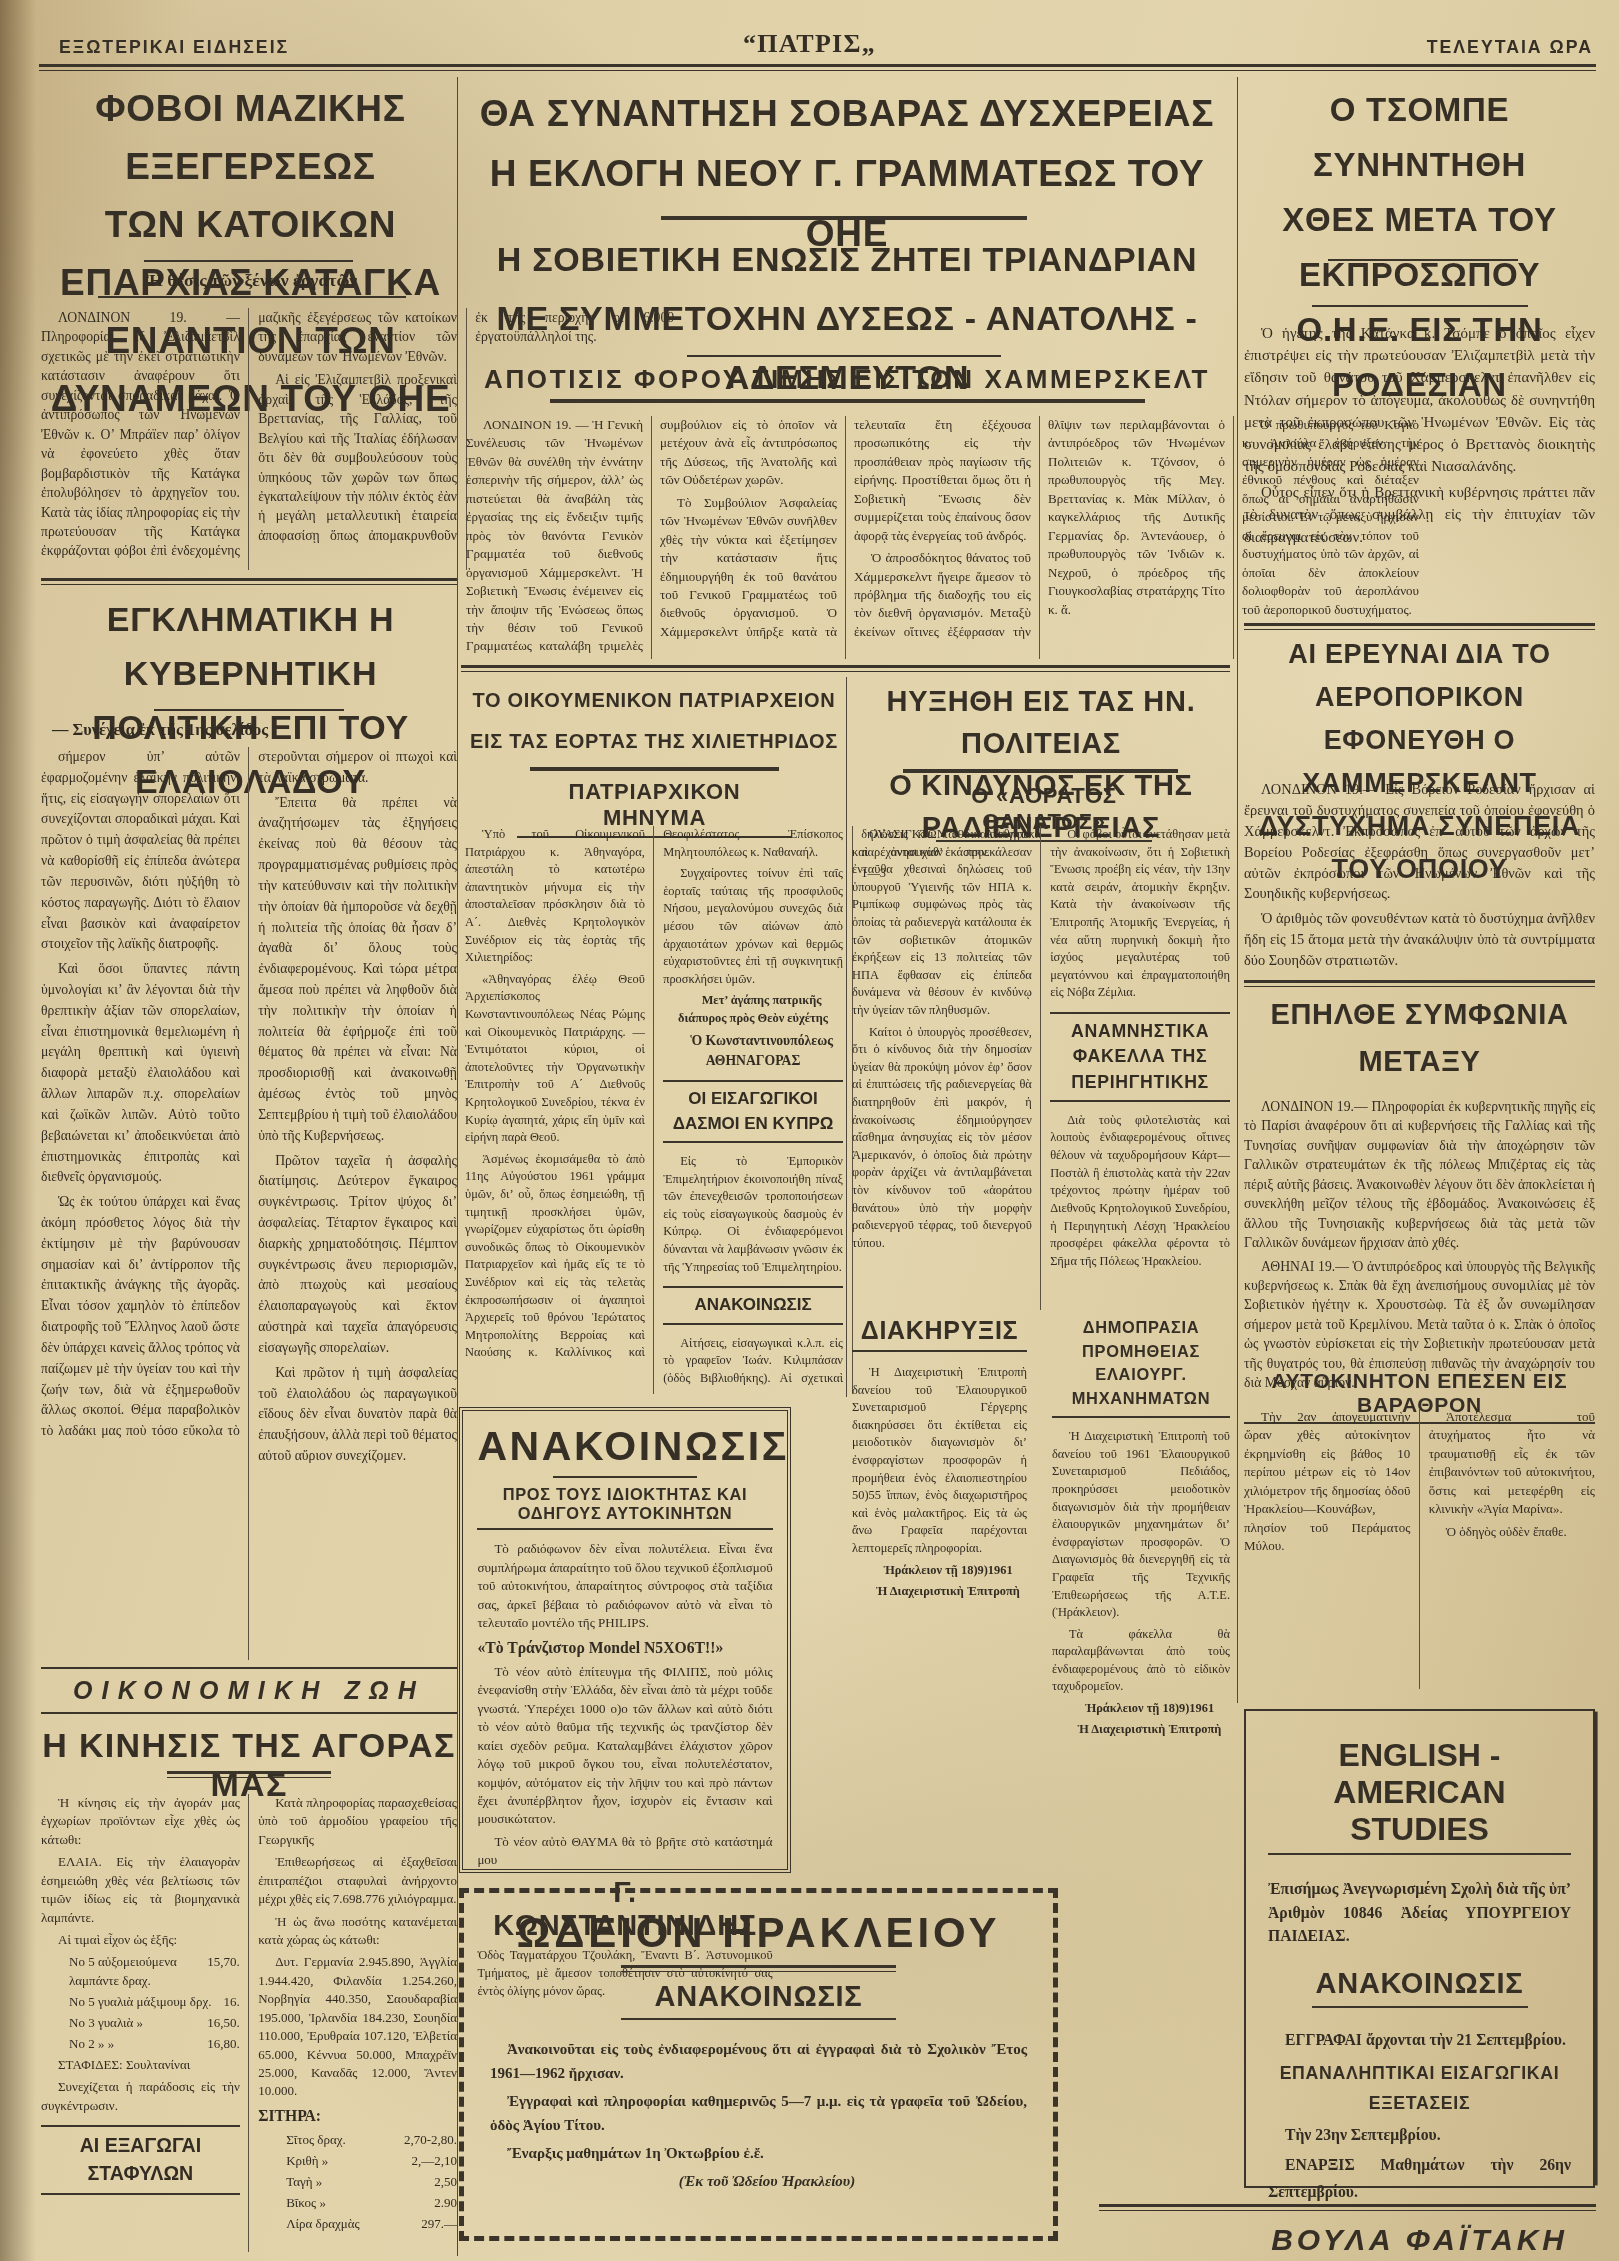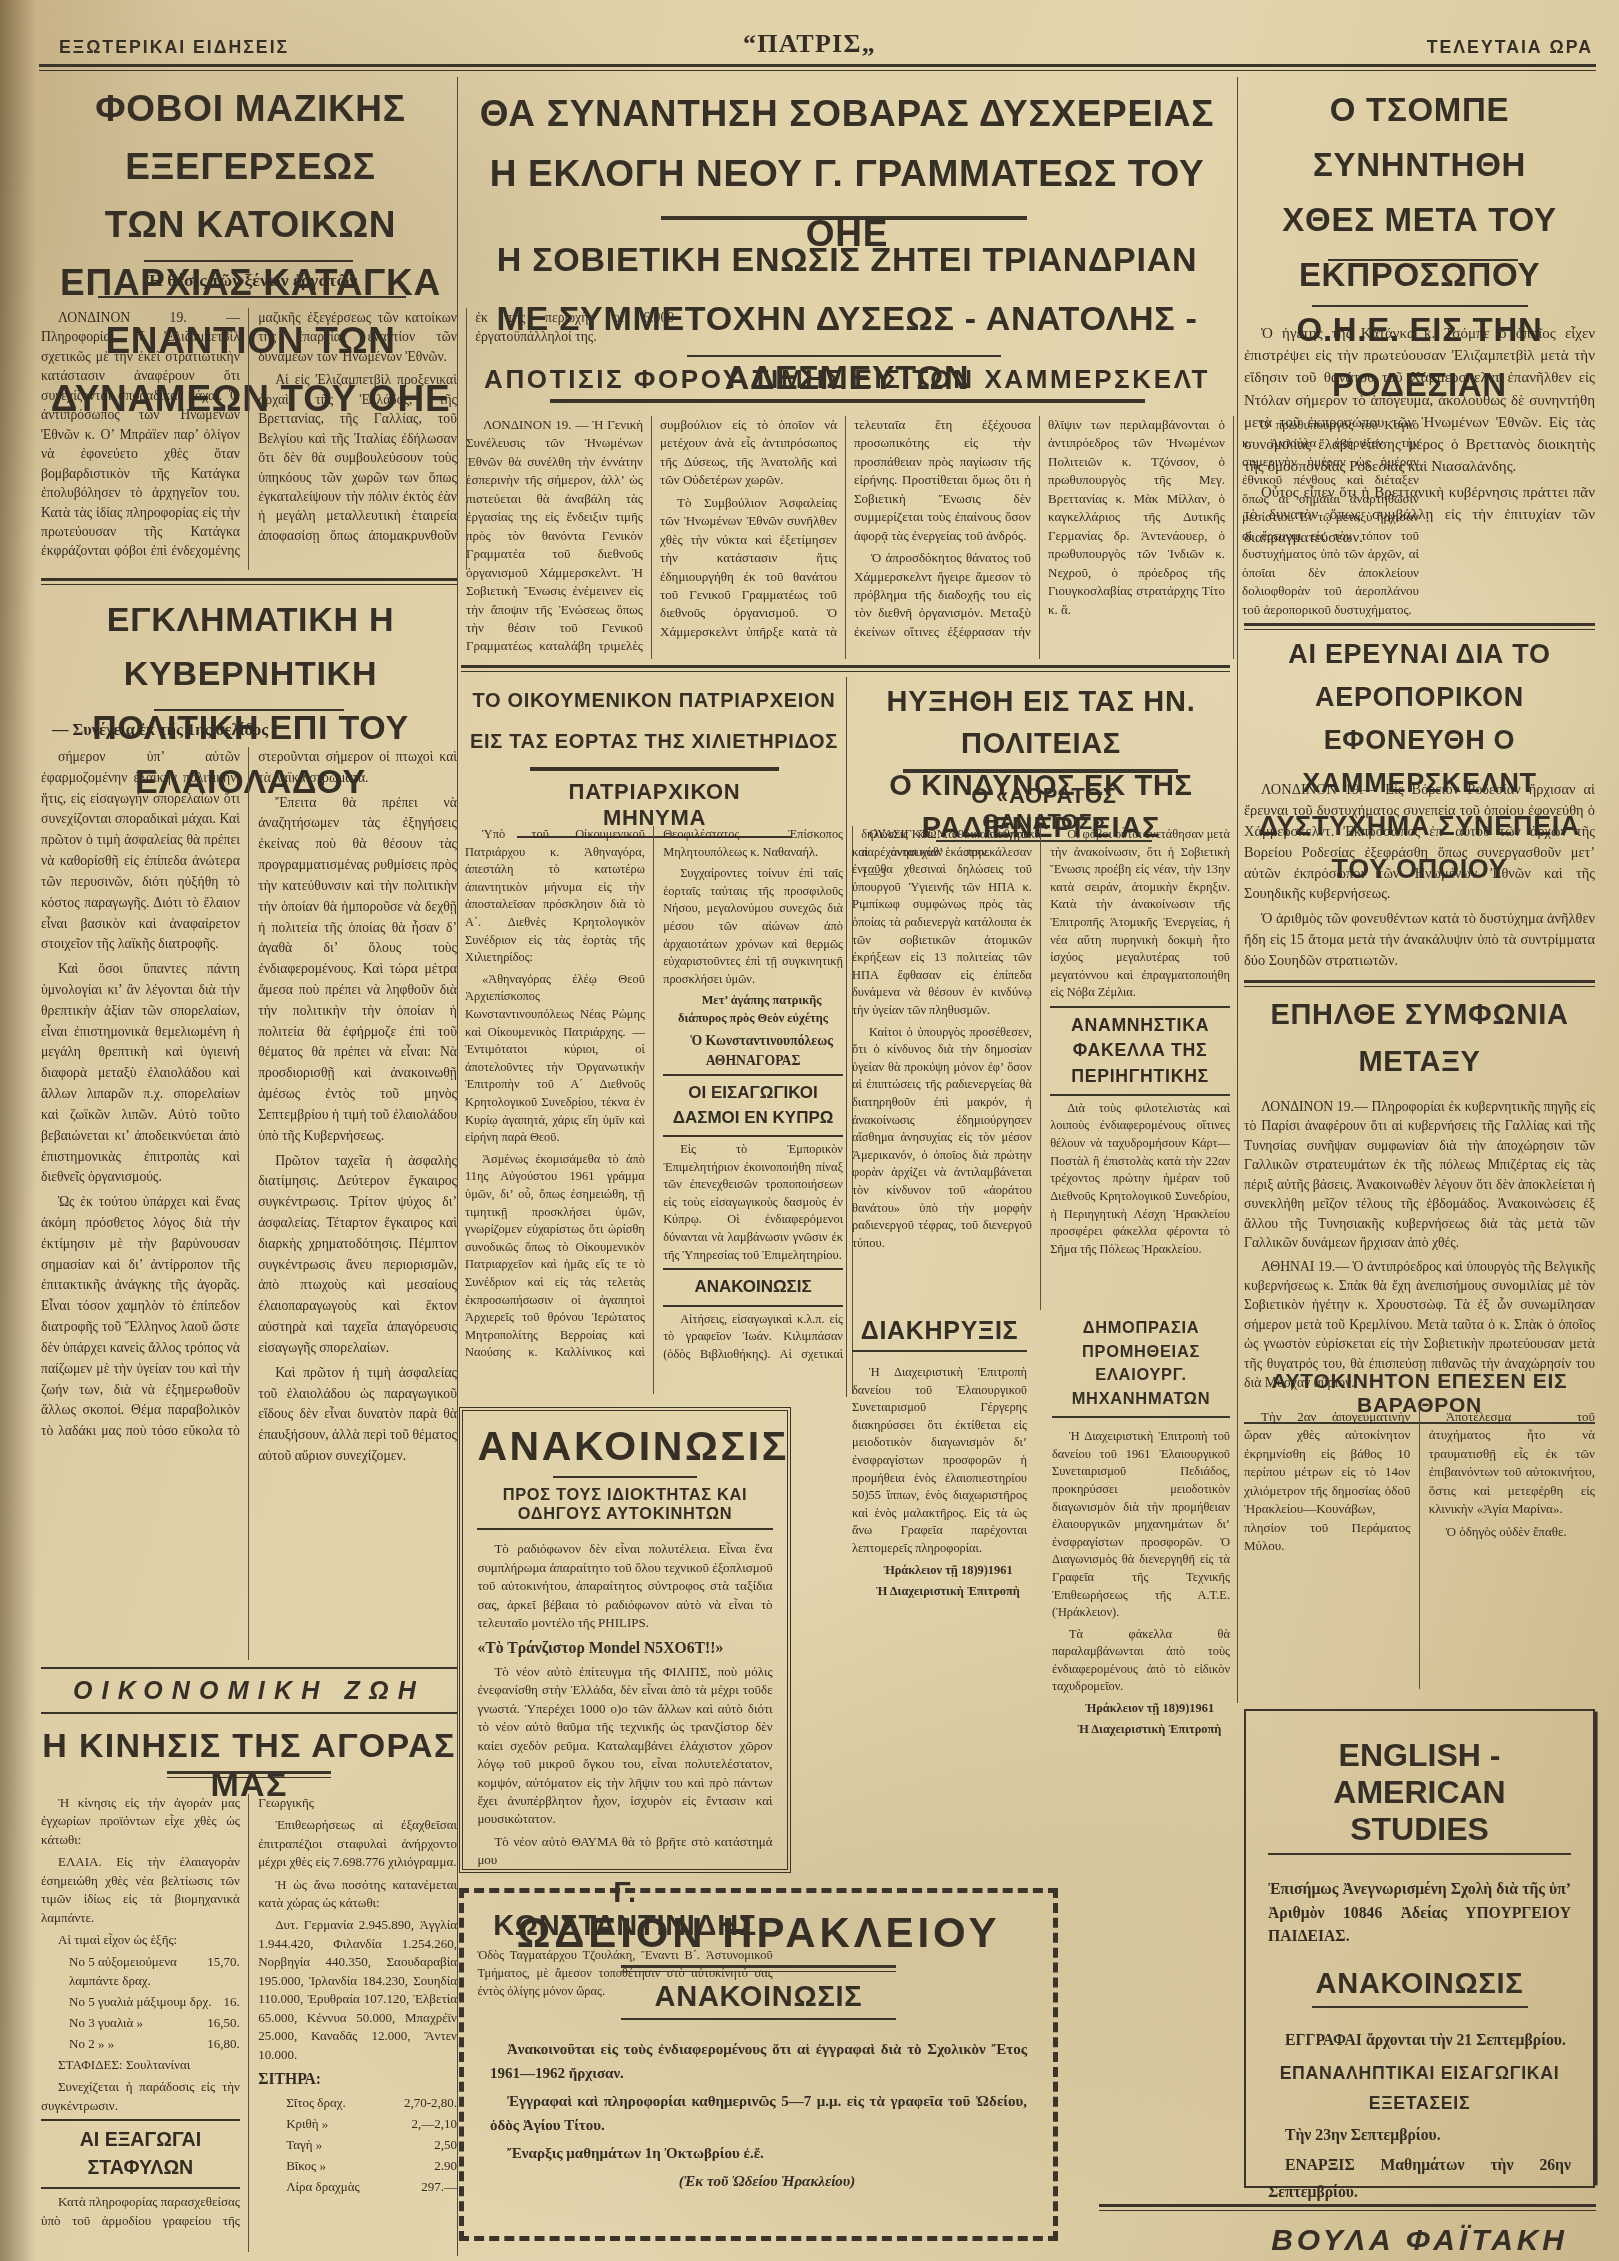--- a/index.html
+++ b/index.html
@@ -26,21 +26,21 @@
   .rule{background:#3b342a;height:2px;}
   .rule-thick{background:#3b342a;height:3.9px;}
   .rule-double{border-top:3.3px solid #3b342a;border-bottom:1.3px solid #3b342a;height:3.3px;}
   .vline{width:1.3px;background:#50483a;}
   .kicker{font-family:"Liberation Serif",serif;font-weight:700;text-align:center;color:#322b21;}
   .subhead-rule{border-bottom:2px solid #3b342a;padding-bottom:5.2px;}
   .price-row{display:flex;justify-content:space-between;text-indent:0;margin:0 0 2.6px 0;}
   .price-row .lbl{text-align:left;margin-left:28px;}
   .price-row .val{text-align:right;white-space:nowrap;}
   .inline-h{font-family:"Liberation Sans",sans-serif;font-weight:700;text-align:center;
-            border-top:2px solid #3b342a;border-bottom:2px solid #3b342a;padding:5.2px 0;margin:4px 0;
+            border-top:2px solid #3b342a;border-bottom:2px solid #3b342a;padding:5.2px 0;margin:10px 0;
             break-inside:avoid;text-indent:0;}
   .sig-center{text-align:center;text-indent:0;font-weight:700;}
 </style>
 </head>
 <body>
 
 <div id="page">
 
   <div class="abs hl" style="left:59px;top:37px;width:366px;text-align:left;font-size:17.7px;letter-spacing:2px;">ΕΞΩΤΕΡΙΚΑΙ ΕΙΔΗΣΕΙΣ</div>
   <div class="abs serifb" style="left:0;top:29px;width:1619px;text-align:center;font-size:26px;letter-spacing:1.3px;color:#352e24;">“ΠΑΤΡΙΣ„</div>

